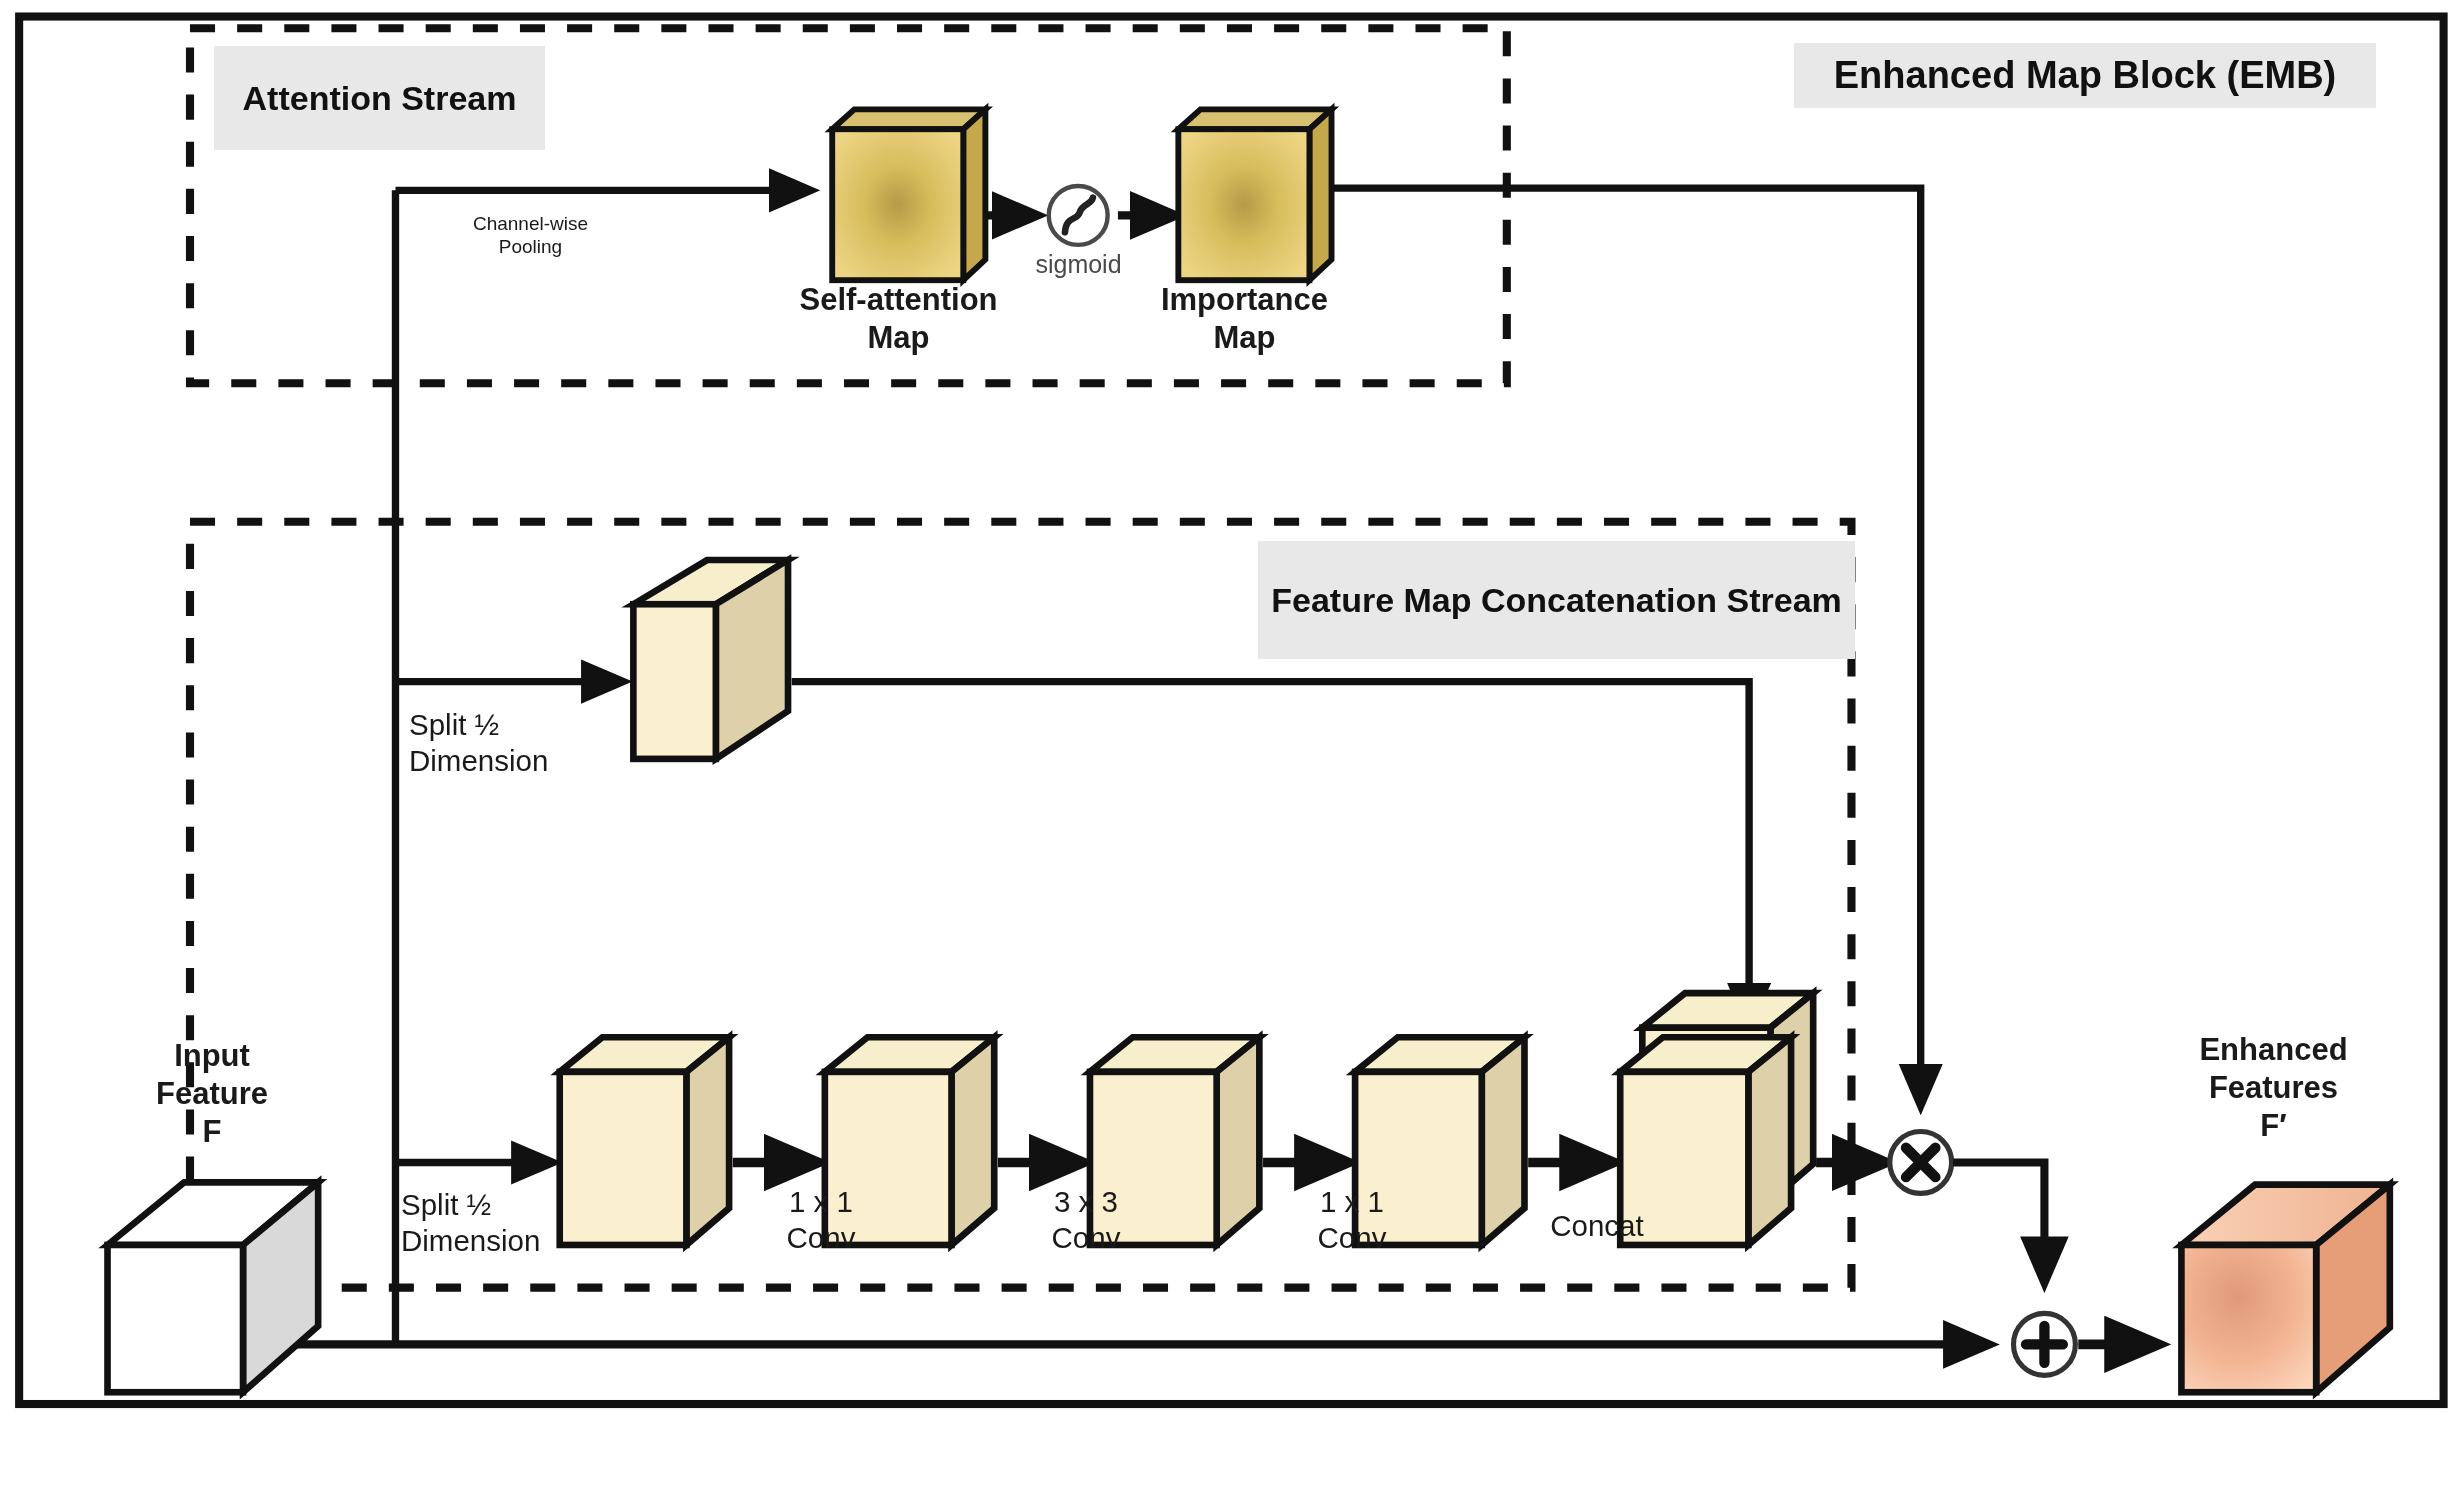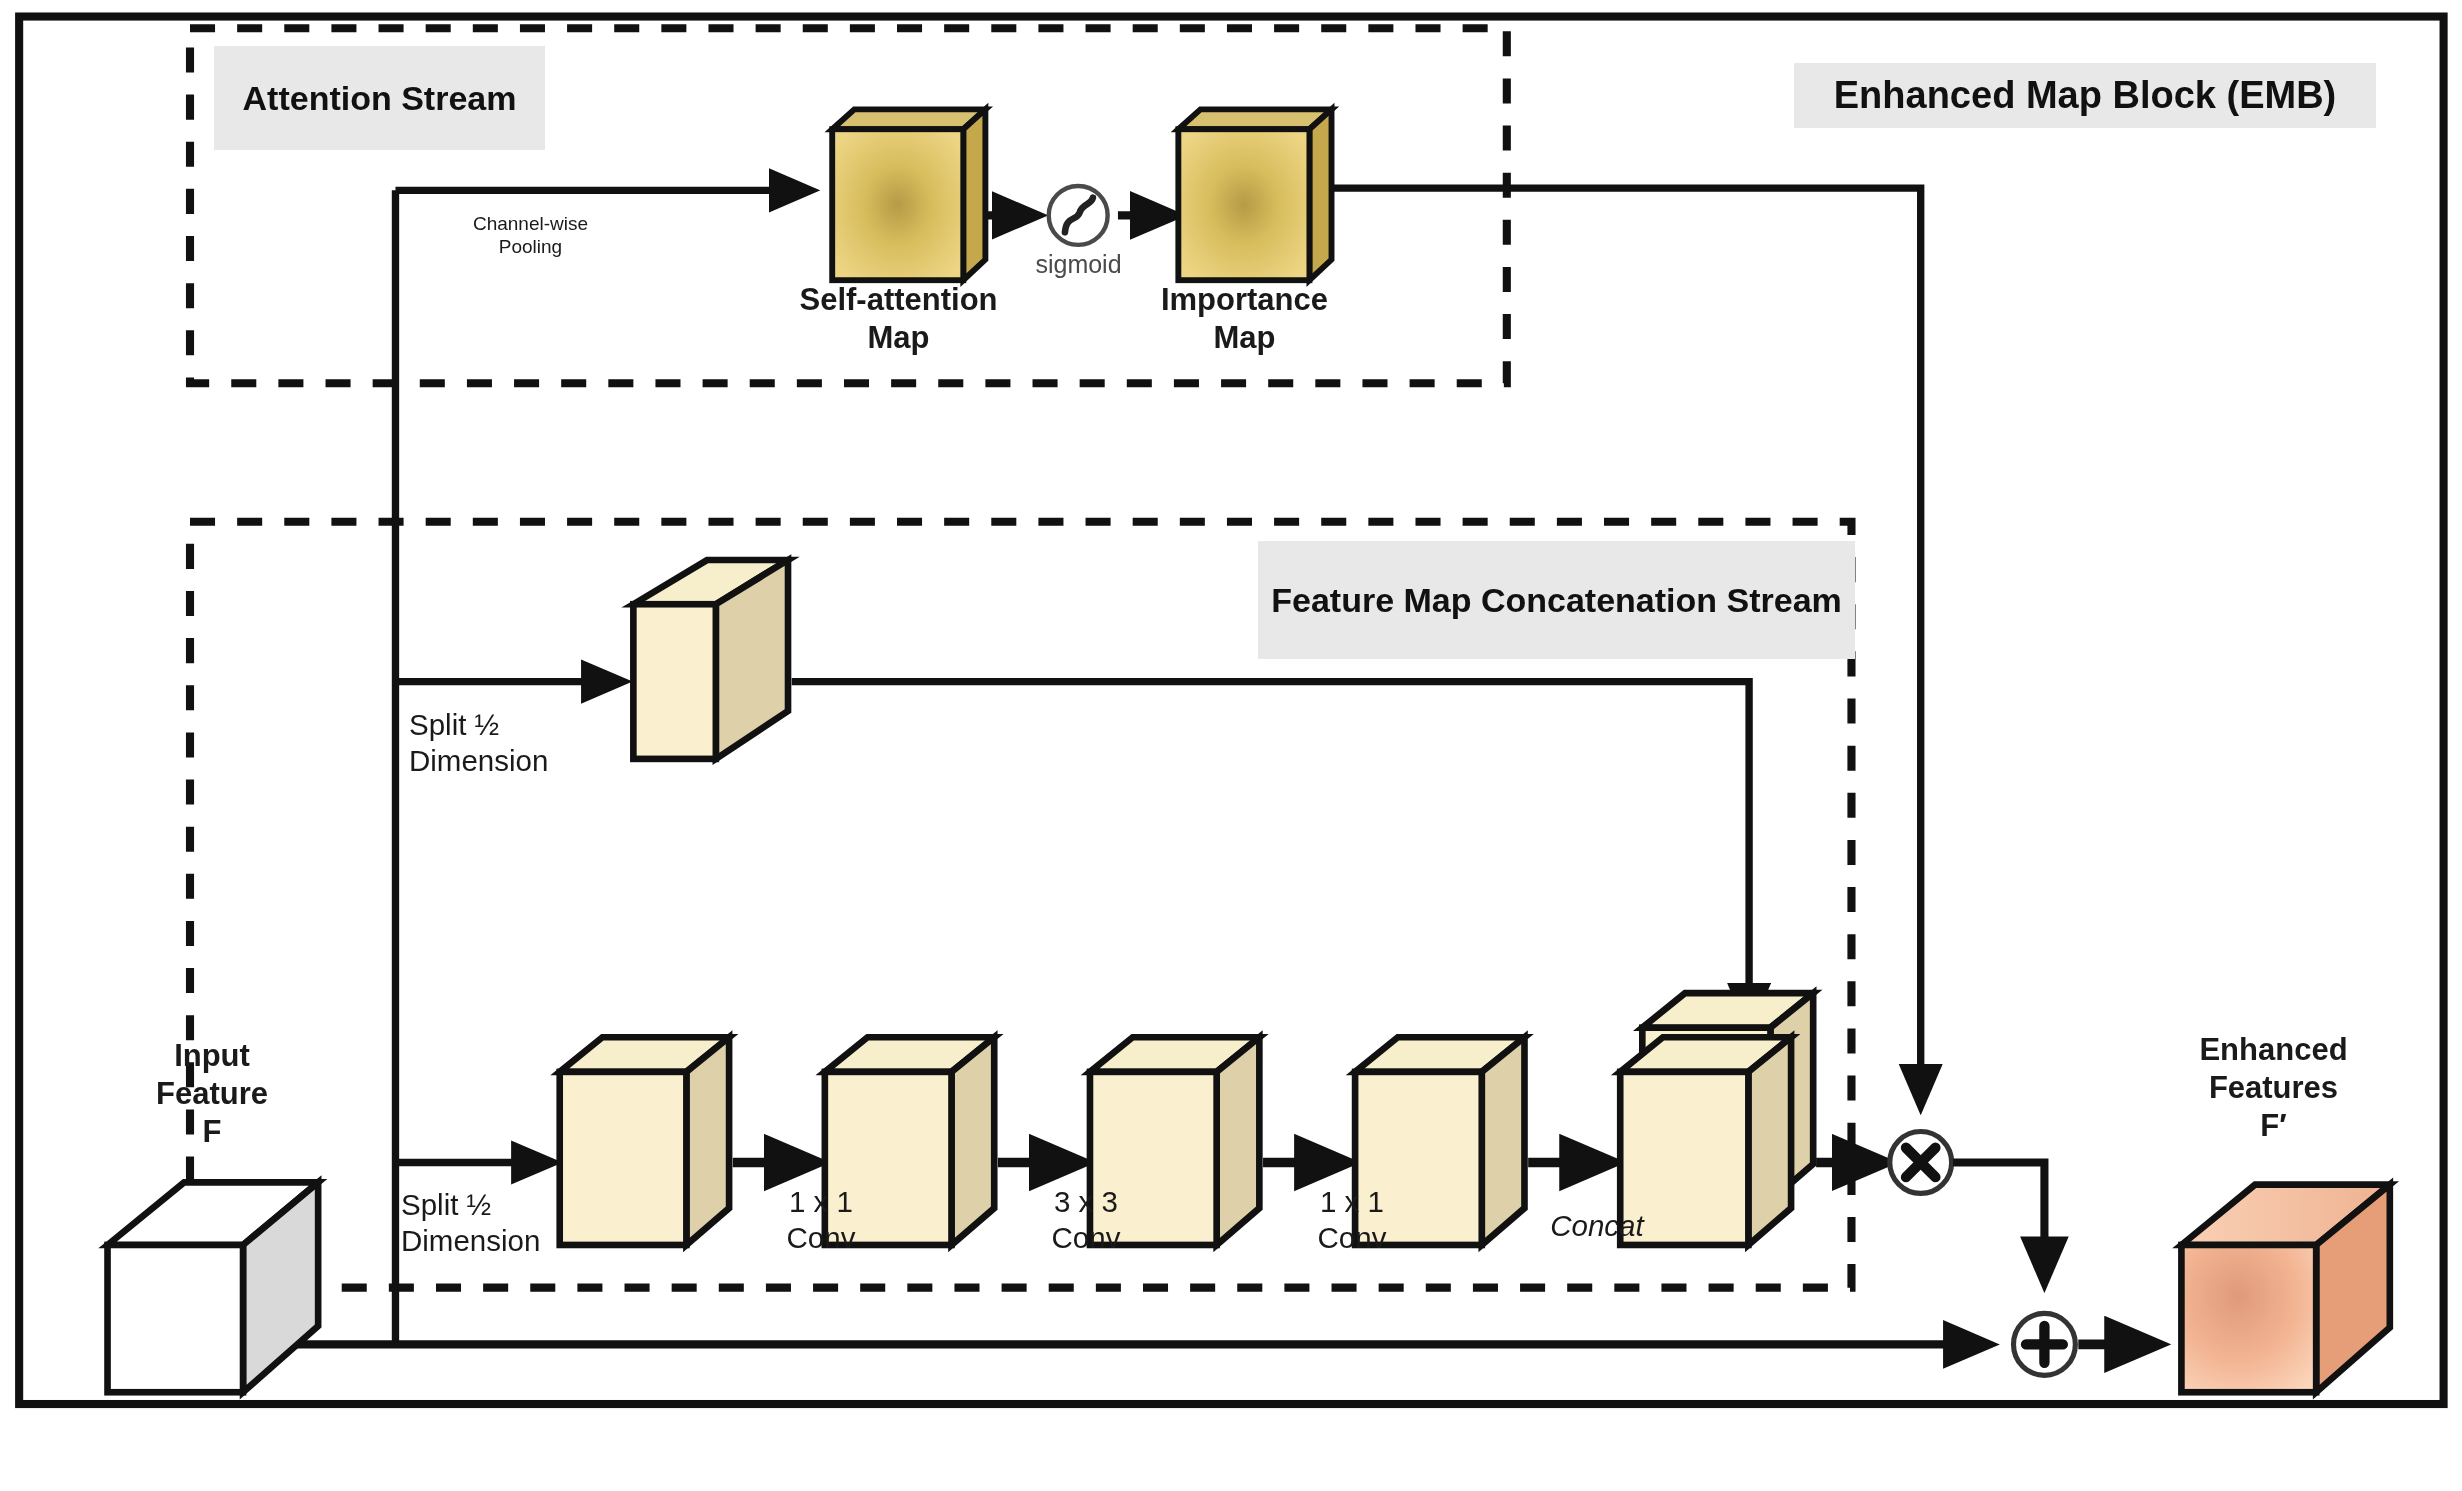--- a/index.html
+++ b/index.html
@@ -137,21 +137,21 @@
     <rect x="2200" y="1455" width="174" height="235" fill="#faf0d0" stroke="#111" stroke-width="9"></rect>
   </g>
 
   <g>
     <polygon points="2962,1690 3062,1608 3245,1608 3145,1690" fill="url(#gSalTop)" stroke="#111" stroke-width="9"></polygon>
     <polygon points="3145,1690 3245,1608 3245,1802 3145,1890" fill="#e59e78" stroke="#111" stroke-width="9"></polygon>
     <rect x="2962" y="1690" width="183" height="200" fill="url(#gSalmon)" stroke="#111" stroke-width="9"></rect>
   </g>
 </svg>
 
-<div class="stream-tag" style="left:1794px;top:43px;width:582px;height:65px;font-size:38px;margin-top:20px;">Enhanced Map Block (EMB)</div>
+<div class="stream-tag" style="left:1794px;top:43px;width:582px;height:65px;font-size:38px;">Enhanced Map Block (EMB)</div>
 
 <div class="stream-tag" style="left:214px;top:46px;width:331px;height:104px;font-size:34px;">Attention
 Stream</div>
 
 <div class="stream-tag" style="left:1245px;top:541px;width:597px;height:118px;font-size:34px;margin-left:13px;">Feature Map Concatenation
 Stream</div>
 
 <div class="lbl" style="left:398px;top:212px;width:265px;font-size:19px;">Channel-wise
 Pooling</div>
 
@@ -171,21 +171,21 @@
 
 <div class="lbl" style="left:740px;top:1184px;width:162px;font-size:29.5px;">1 x 1
 Conv</div>
 
 <div class="lbl" style="left:1005px;top:1184px;width:162px;font-size:29.5px;">3 x 3
 Conv</div>
 
 <div class="lbl" style="left:1271px;top:1184px;width:162px;font-size:29.5px;">1 x 1
 Conv</div>
 
-<div class="lbl" style="left:1516px;top:1208px;width:162px;font-size:29.5px;font-style:italic;">Concat</div>
+<div class="lbl" style="left:1516px;top:1208px;width:162px;font-size:29.5px;">Concat</div>
 
 <div class="lbl bold" style="left:94px;top:1037px;width:236px;font-size:31px;">Input
 Feature
 F</div>
 
 <div class="lbl bold" style="left:2152px;top:1031px;width:243px;font-size:31px;">Enhanced
 Features
 F′</div>
 
 </div>

